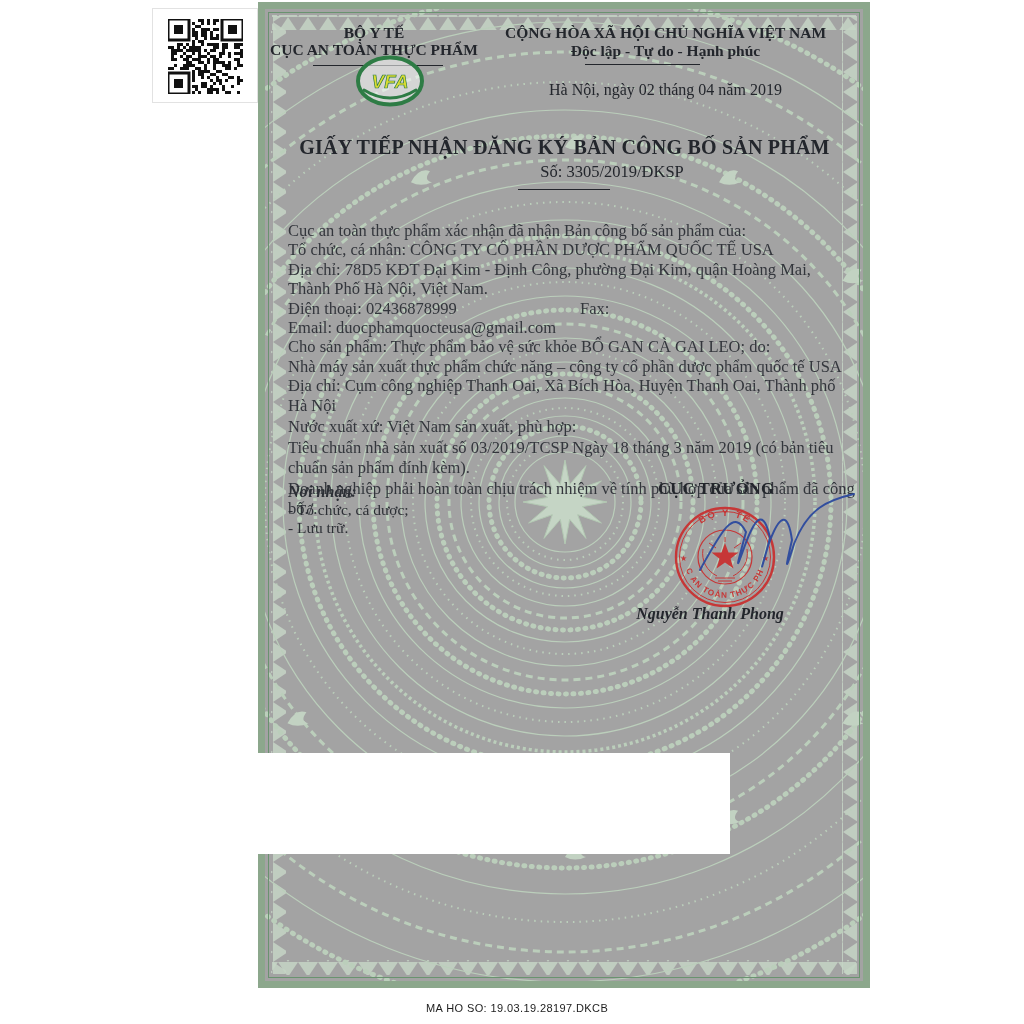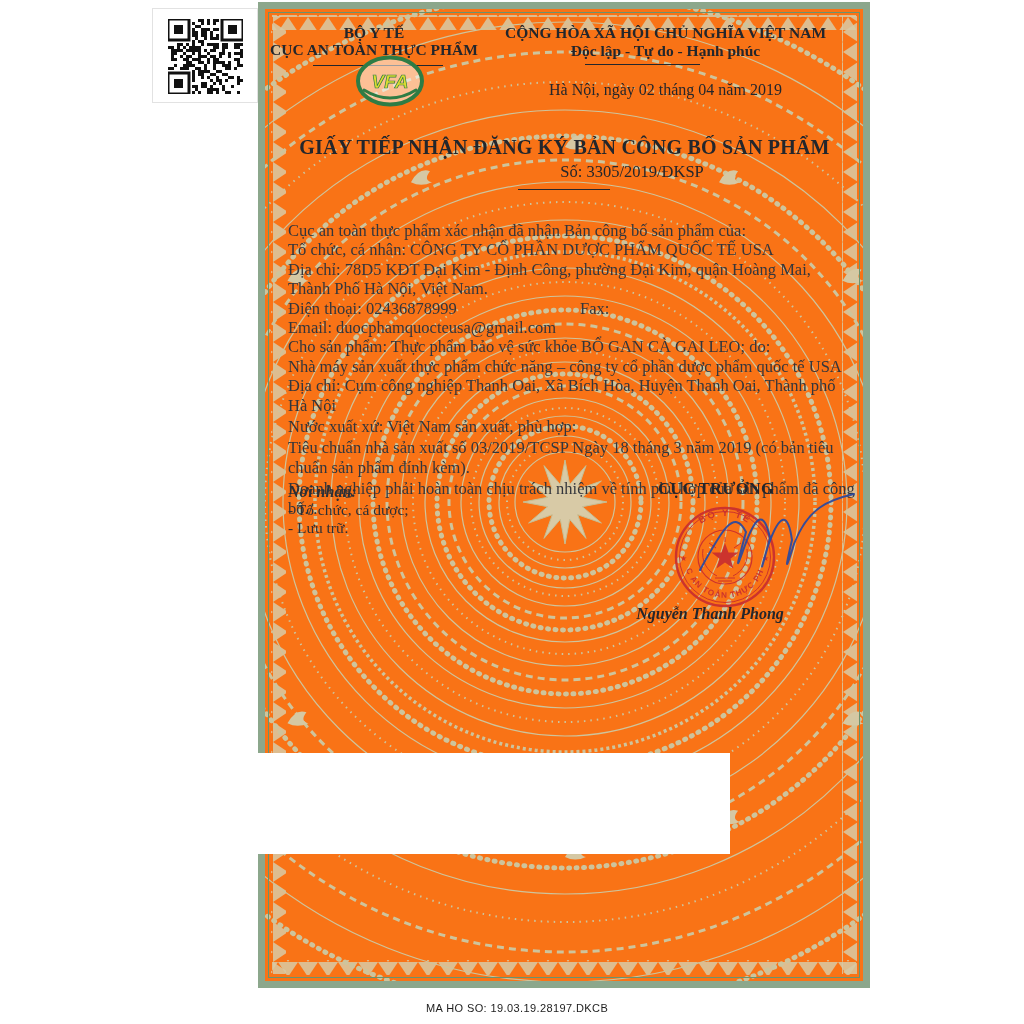--- a/index.html
+++ b/index.html
@@ -5,39 +5,39 @@
   html,body{margin:0;padding:0;background:#ffffff;}
   #stage{position:relative;width:1024px;height:1024px;background:#ffffff;overflow:hidden;
          font-family:"Liberation Serif","DejaVu Serif",serif;color:#23262c;}
 
   
   .qr-box{position:absolute;left:152px;top:8px;width:106px;height:95px;background:#fff;
           border:1px solid #e2e2e2;box-sizing:border-box;}
   .qr-box svg{position:absolute;left:15px;top:10px;}
 
   
-  .doc{position:absolute;left:258px;top:2px;width:612px;height:986px;background:#f97316;}
+  .doc{position:absolute;left:258px;top:2px;width:612px;height:986px;background:#a3a3a3;}
   .frame-outer{position:absolute;inset:0;border:7px solid #8ca78c;pointer-events:none;z-index:4;}
   .frame-inner{position:absolute;inset:10px;border:1.5px solid #69936f;pointer-events:none;z-index:4;}
   .pattern{position:absolute;inset:0;z-index:0;opacity:.78;}
 
   .layer{position:absolute;z-index:10;}
 
   
   .hdr-left{left:0;top:22px;width:232px;text-align:center;font-weight:bold;font-size:15.5px;line-height:17px;}
   .hdr-left .l2{font-size:15.5px;}
   .rule-left{position:absolute;left:55px;top:63px;width:130px;border-top:1.4px solid #23262c;z-index:10;}
   .logo{position:absolute;left:96px;top:52px;width:72px;height:54px;z-index:12;}
   .hdr-right{left:235px;top:22px;width:345px;text-align:center;font-weight:bold;font-size:15.5px;line-height:18px;white-space:nowrap;}
   .rule-right{position:absolute;left:327px;top:62px;width:115px;border-top:1.4px solid #23262c;z-index:10;}
   .date-line{left:235px;top:79px;width:345px;text-align:center;font-weight:normal;font-size:16px;white-space:nowrap;}
 
   
   .title{left:0;top:134px;width:613px;text-align:center;font-weight:bold;font-size:20px;white-space:nowrap;letter-spacing:.2px;}
-  .doc-number{left:0;top:160px;width:708px;text-align:center;font-size:16.5px;padding-left:20px;}
+  .doc-number{left:0;top:160px;width:708px;text-align:center;font-size:16.5px;}
   .rule-number{position:absolute;left:260px;top:187px;width:92px;border-top:1.6px solid #23262c;z-index:10;}
 
   
   .body-block{left:30px;top:219px;width:568px;font-size:16.5px;line-height:19.4px;color:#33363c;}
   .body-block p{margin:0;}
   .mt2{margin-top:2px !important;}
   .phone-line{position:relative;}
   .fax{position:absolute;left:292px;top:0;}
 
   

